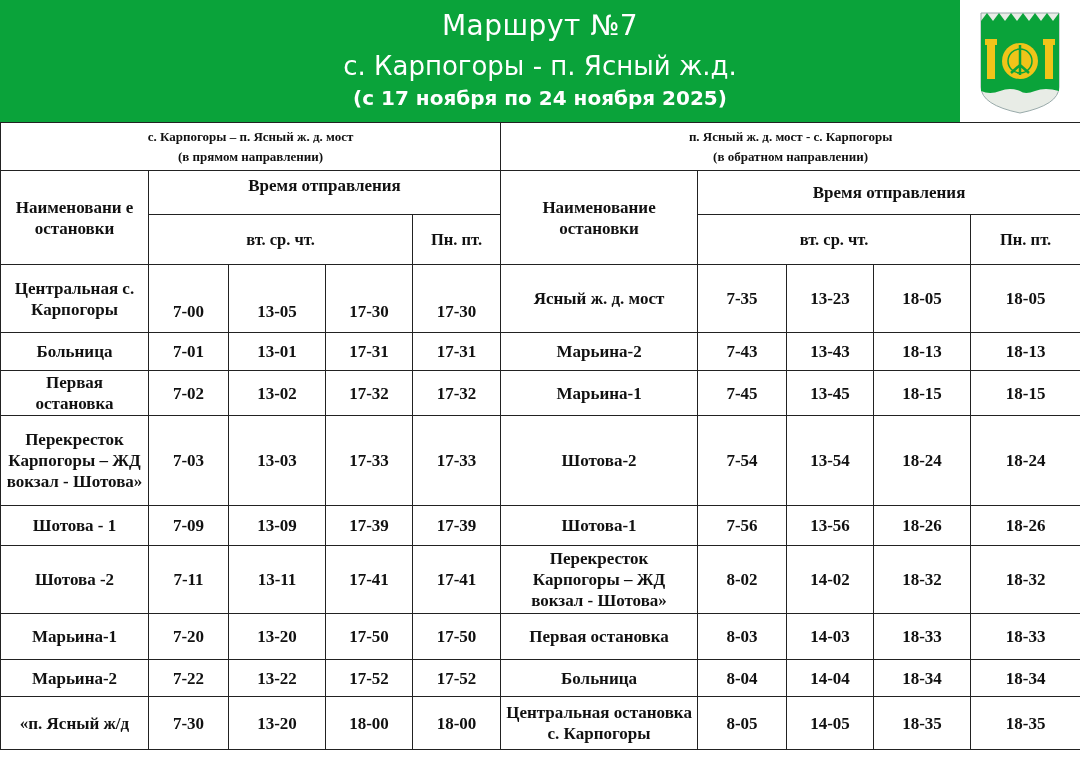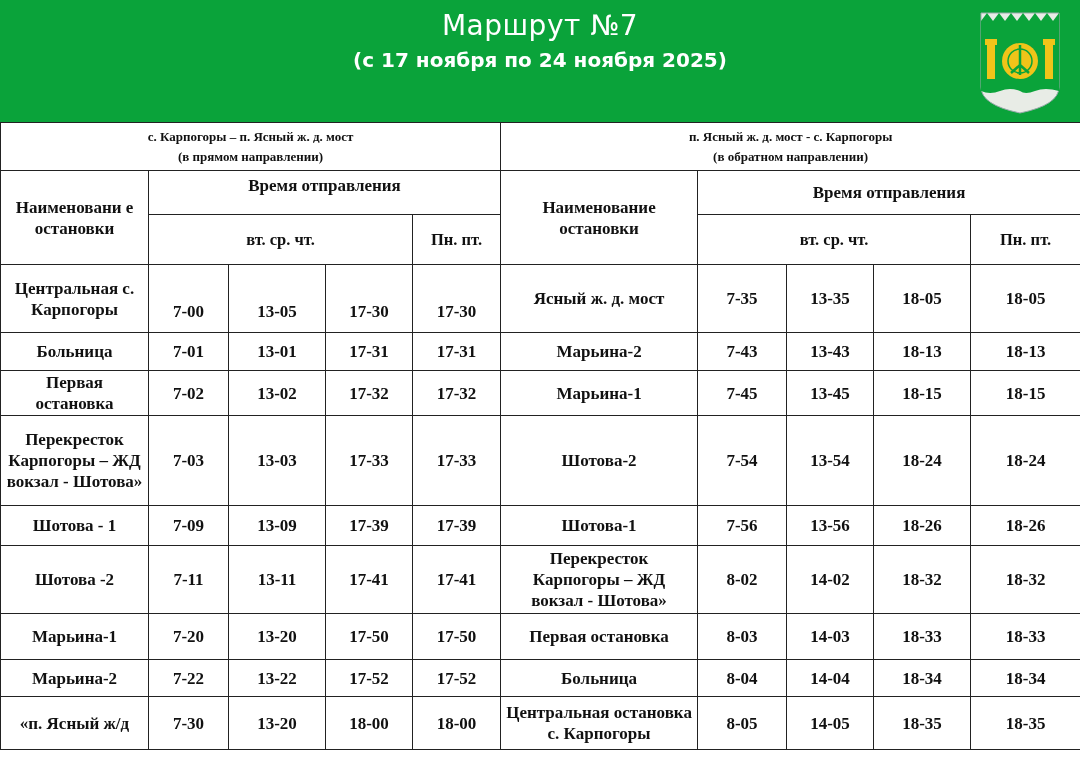--- a/index.html
+++ b/index.html
@@ -1,34 +1,35 @@
 <!DOCTYPE html>
 <html><head>
 <meta charset="utf-8">
 <style>
   html, body { margin:0; padding:0; }
   body { width:1080px; height:764px; overflow:hidden; background:#fff; font-family:"Liberation Serif", serif; }
-  .header { position:absolute; left:0; top:0; width:1080px; height:122px; background:#0aa33a; }
+  .header { position:absolute; left:0; top:0; width:960px; height:122px; background:#0aa33a; }
   .title-block { position:absolute; left:0; top:6px; width:1080px; text-align:center; color:#fff; font-family:"DejaVu Sans", sans-serif; }
   .t1 { font-size:28px; line-height:40px; font-weight:500; letter-spacing:0.5px; }
   .t2 { font-size:26px; line-height:36px; font-weight:500; margin-top:2px; }
   .t3 { font-size:20px; line-height:28px; font-weight:bold;text-align:center; }
   .crest { position:absolute; left:975px; top:9px; width:90px; height:108px; }
   .table-wrap { position:absolute; left:0; top:122px; width:1080px; height:642px; }
   table { border-collapse:collapse; width:1080px; table-layout:fixed; }
   td, th { border:1.5px solid #222; text-align:center; vertical-align:middle; font-weight:bold; font-size:17px; color:#111; padding:0 4px; line-height:21px; }
   .dir { font-size:13px; line-height:20px; }
   .w { font-size:16.5px;margin-top:35px; }
 </style>
 </head>
 <body>
 
 <div class="header">
   <div class="title-block">
     <div class="t1">Маршрут №7</div>
+    <div class="t2">с. Карпогоры - п. Ясный ж.д.</div>
     <div class="t3">(с 17 ноября по 24 ноября 2025)</div>
   </div>
   <svg class="crest" viewBox="0 0 90 108">
     <path d="M6 4 H84 V78 Q84 96 45 104 Q6 96 6 78 Z" fill="#e8ece6" stroke="#9aa" stroke-width="1"></path>
     <path d="M6 12 L12 4 L18 12 L24 4 L30 12 L36 4 L42 12 L48 4 L54 12 L60 4 L66 12 L72 4 L78 12 L84 4 V82 Q70 78 60 82 Q50 86 45 82 Q35 78 25 82 Q15 86 6 82 Z" fill="#0aa33a"></path>
     <rect x="12" y="34" width="8" height="36" fill="#f0c419"></rect>
     <rect x="70" y="34" width="8" height="36" fill="#f0c419"></rect>
     <path d="M10 30 H22 V36 H10 Z M68 30 H80 V36 H68 Z" fill="#f0c419"></path>
     <circle cx="45" cy="52" r="18" fill="#f0c419"></circle>
     <circle cx="45" cy="52" r="12" fill="none" stroke="#0aa33a" stroke-width="1.5"></circle>
@@ -75,21 +76,21 @@
   </tr>
 
   <tr style="height:68px">
     <td>Центральная с. Карпогоры</td>
     <td style="vertical-align:bottom;padding-bottom:10px">7-00</td>
     <td style="vertical-align:bottom;padding-bottom:10px">13-05</td>
     <td style="vertical-align:bottom;padding-bottom:10px">17-30</td>
     <td style="vertical-align:bottom;padding-bottom:10px">17-30</td>
     <td>Ясный ж. д. мост</td>
     <td>7-35</td>
-    <td>13-35</td>
+    <td>13-23</td>
     <td>18-05</td>
     <td>18-05</td>
   </tr>
   <tr style="height:38px">
     <td>Больница</td>
     <td>7-01</td>
     <td>13-01</td>
     <td>17-31</td>
     <td>17-31</td>
     <td>Марьина-2</td>

